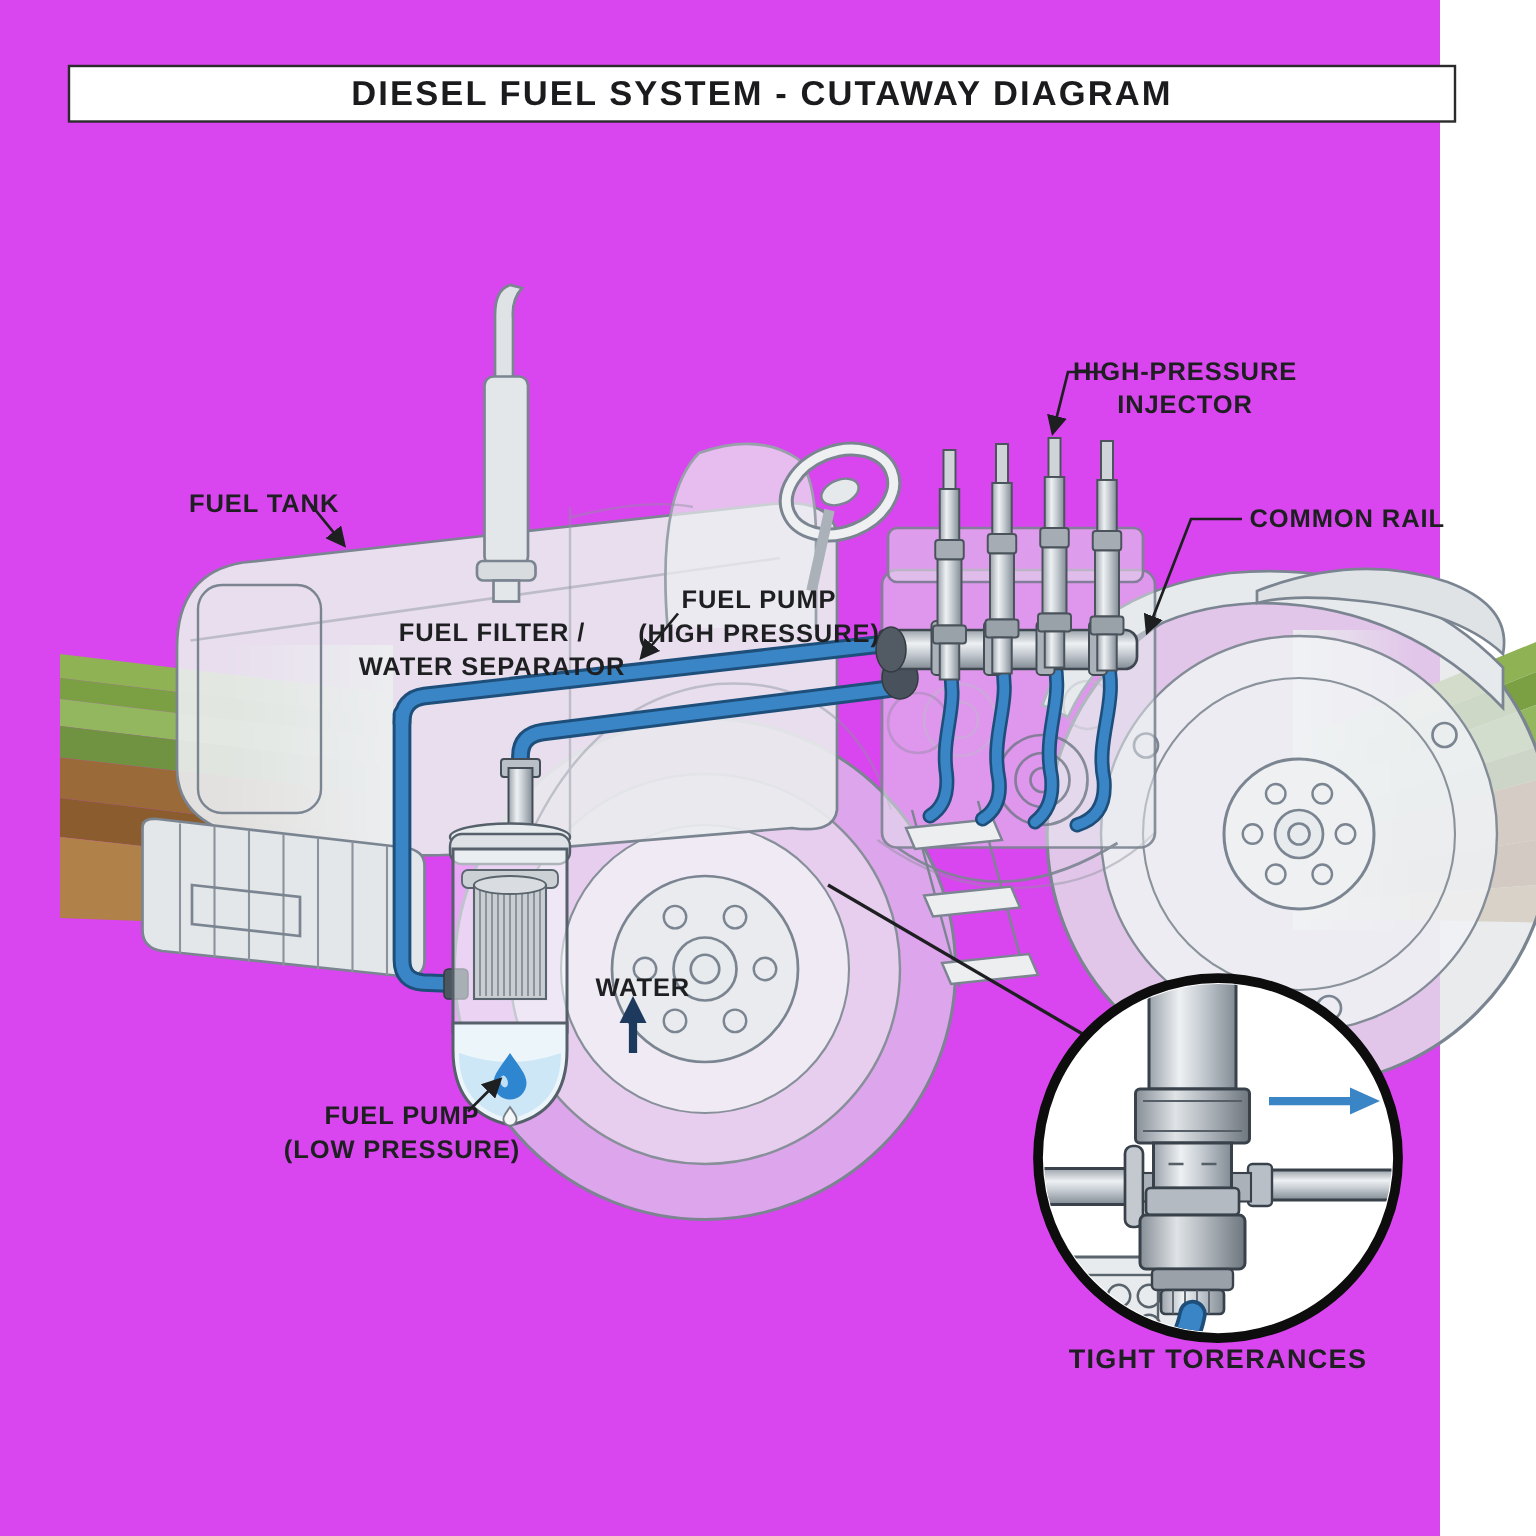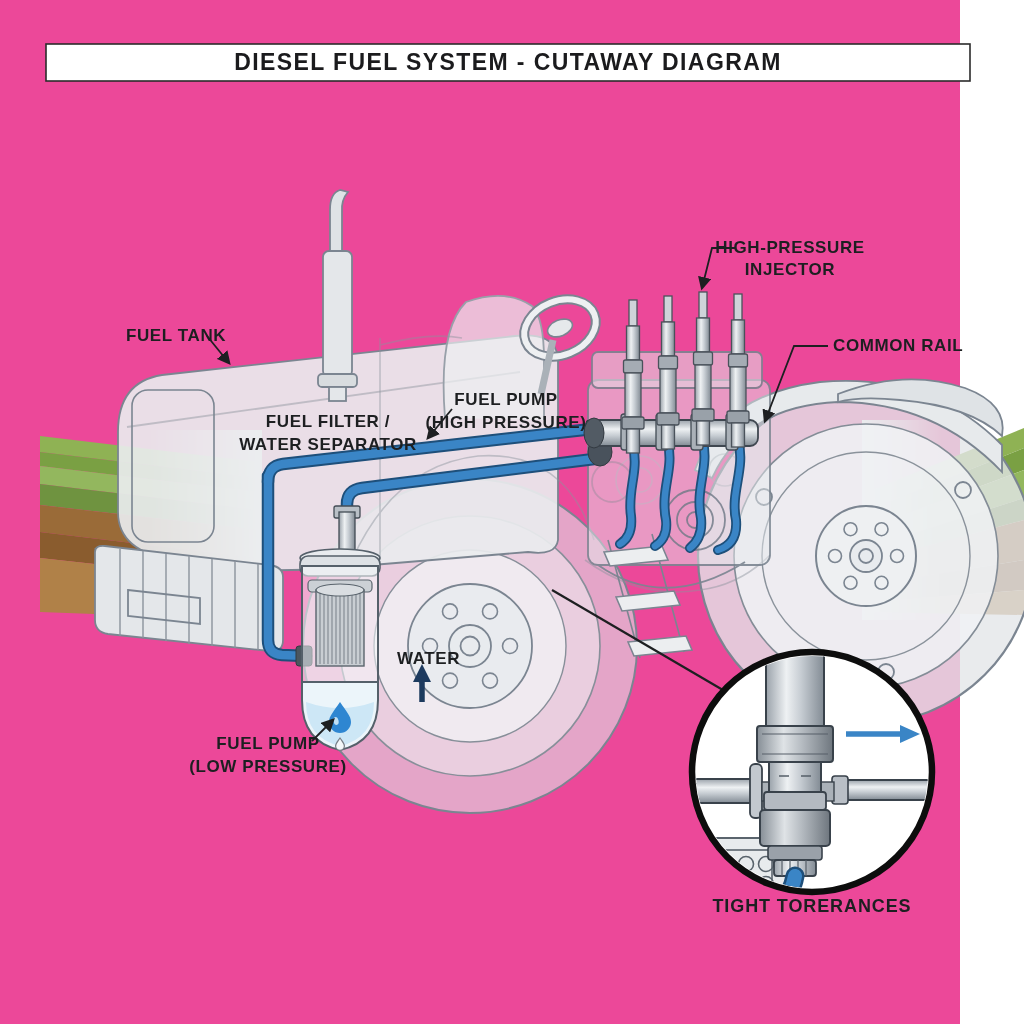--- a/index.html
+++ b/index.html
@@ -1,16 +1,16 @@
 <!DOCTYPE html>
 <html><head>
 <meta charset="utf-8">
 <style>
   html,body{margin:0;padding:0;background:#ffffff;}
-  #stage{width:960px;height:1024px;position:relative;background:#ec4899;}
+  #stage{width:960px;height:1024px;position:relative;background:#d946ef;}
   svg{display:block}
   .ttl{font:700 23px "Liberation Sans",sans-serif;letter-spacing:1.4px;fill:#1b1b1d;}
   .lbl{font:600 17px "Liberation Sans",sans-serif;letter-spacing:.6px;fill:#1d1f21;}
   .cap{font:600 18px "Liberation Sans",sans-serif;letter-spacing:.9px;fill:#1d1f21;}
   .ol{stroke:#7b8591;fill:none;}
   .ghost{stroke:#8b939c;fill:none;opacity:.45;}
   .pD{stroke:#1e4f7a;fill:none;stroke-linecap:round;stroke-linejoin:round;}
   .pB{stroke:#3a85c6;fill:none;stroke-linecap:round;stroke-linejoin:round;}
   .ldr{stroke:#1d1f21;stroke-width:1.8;fill:none;}
 </style>

